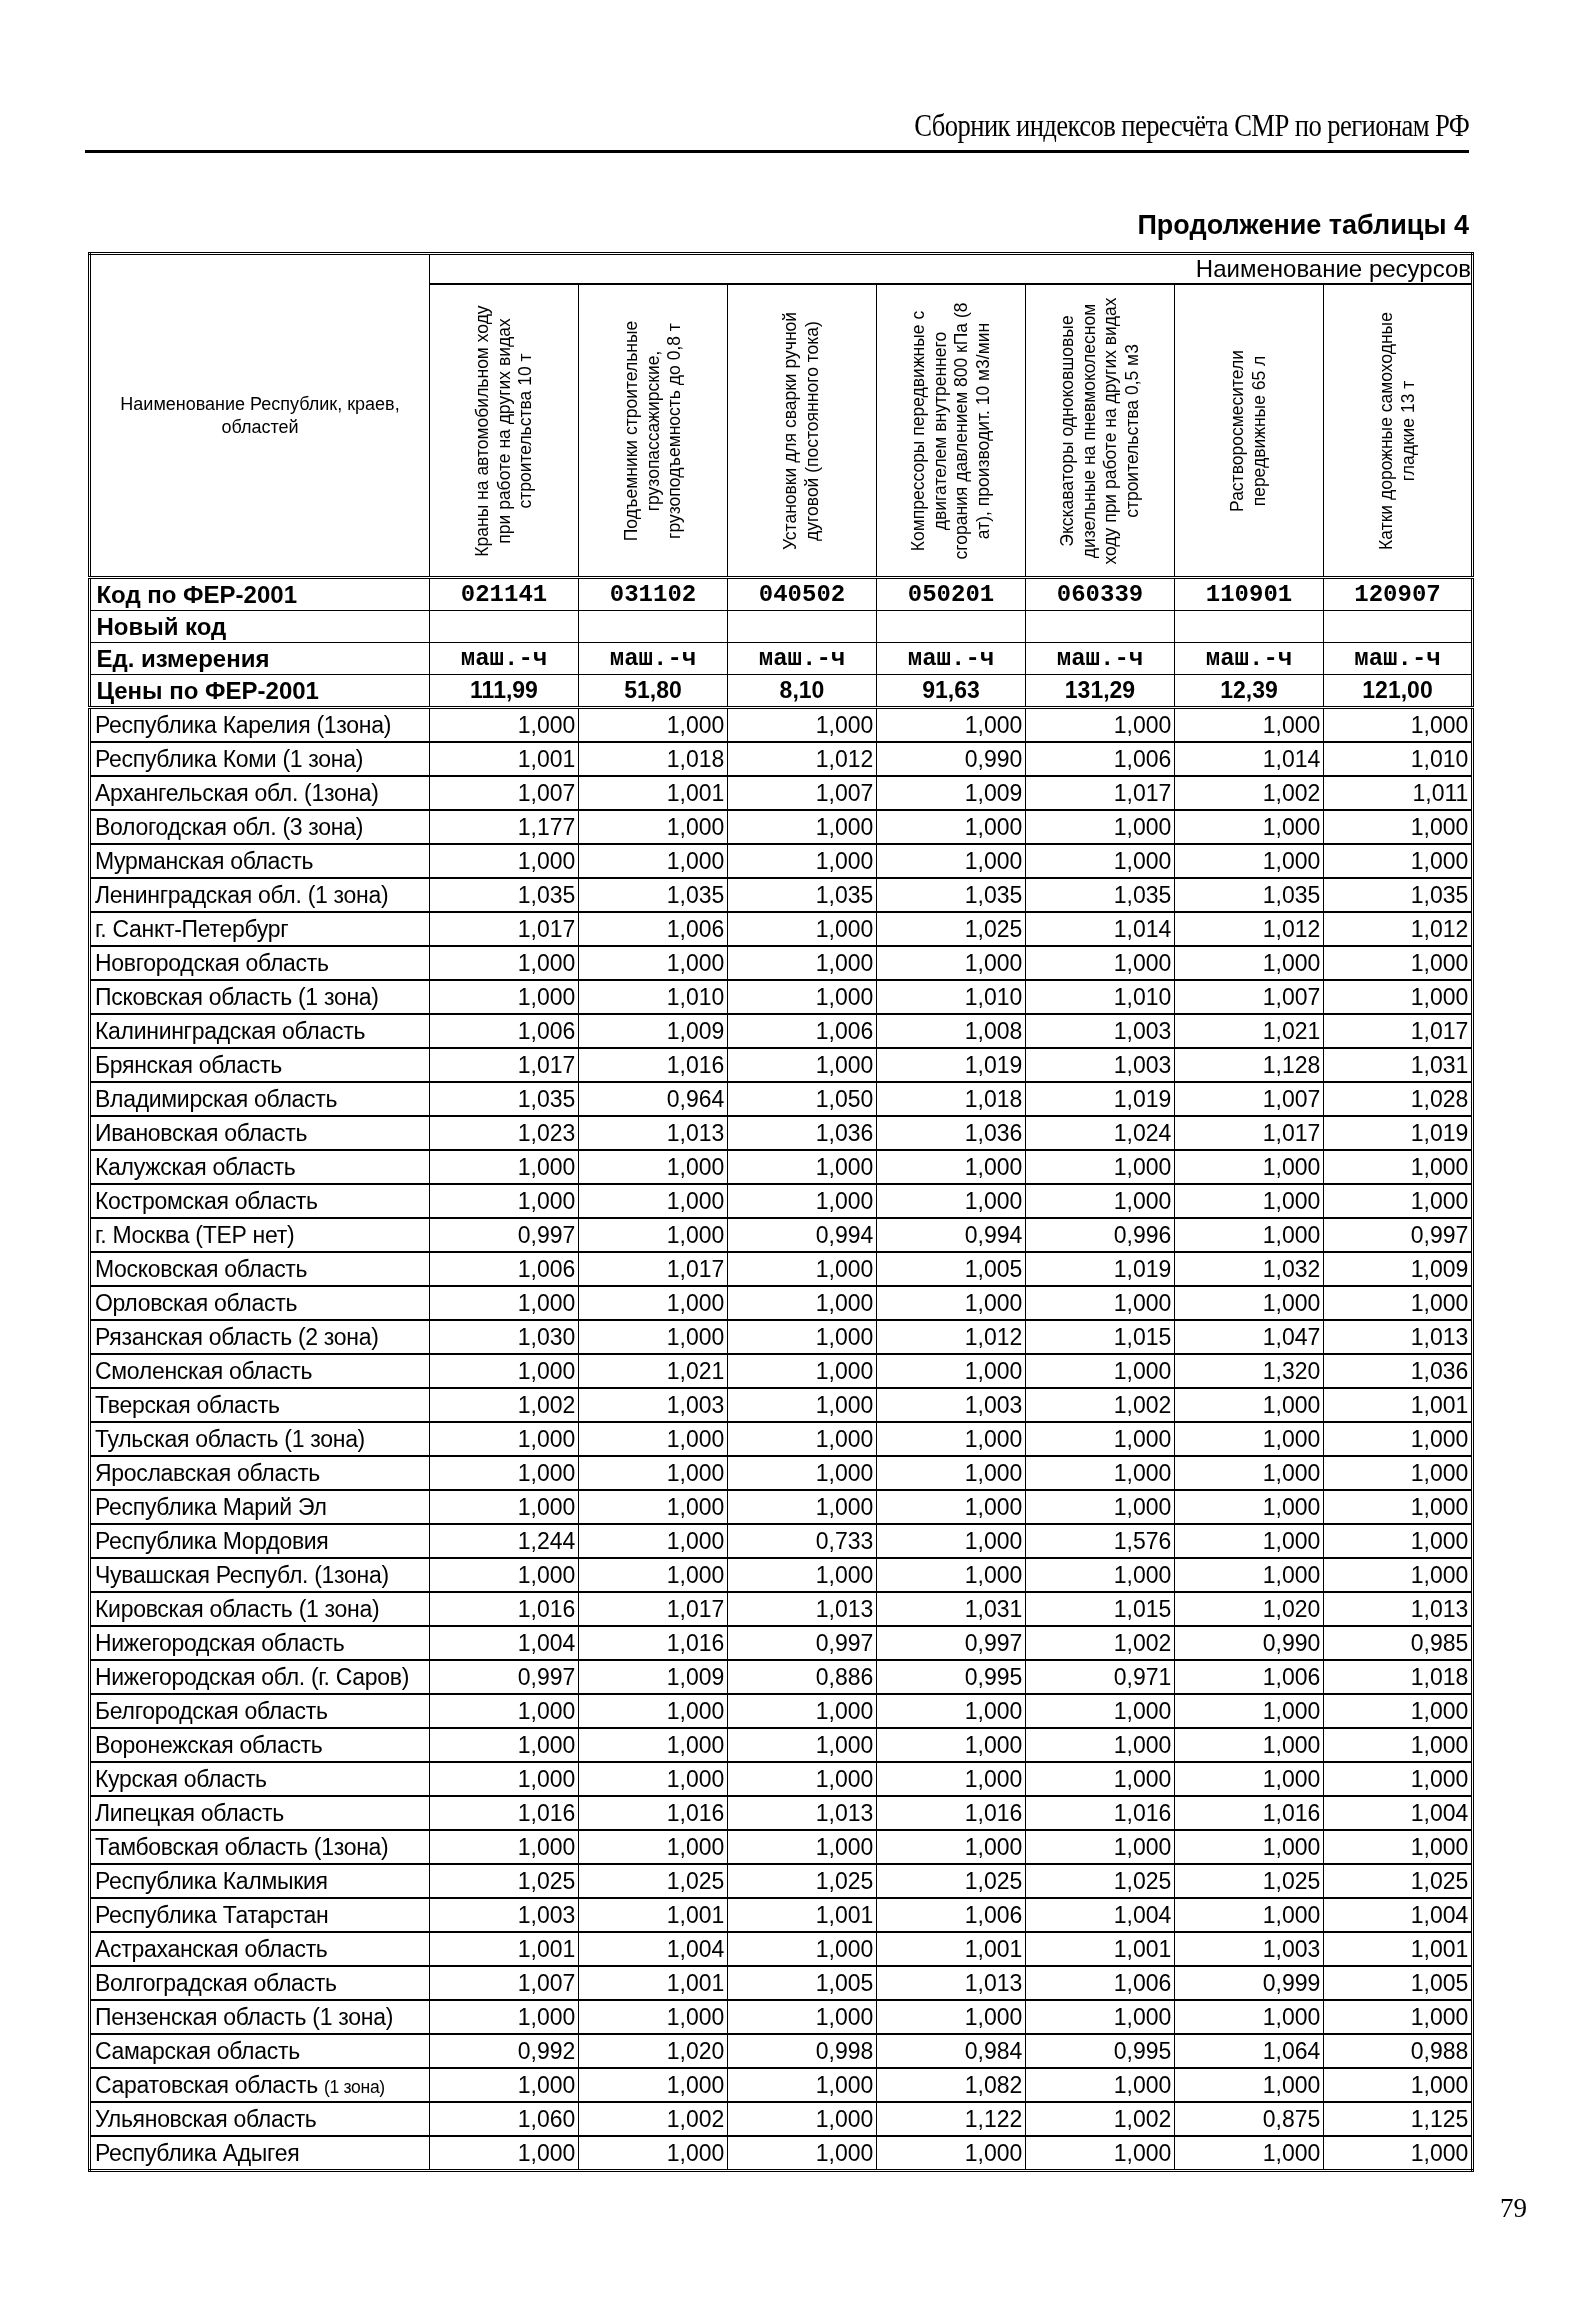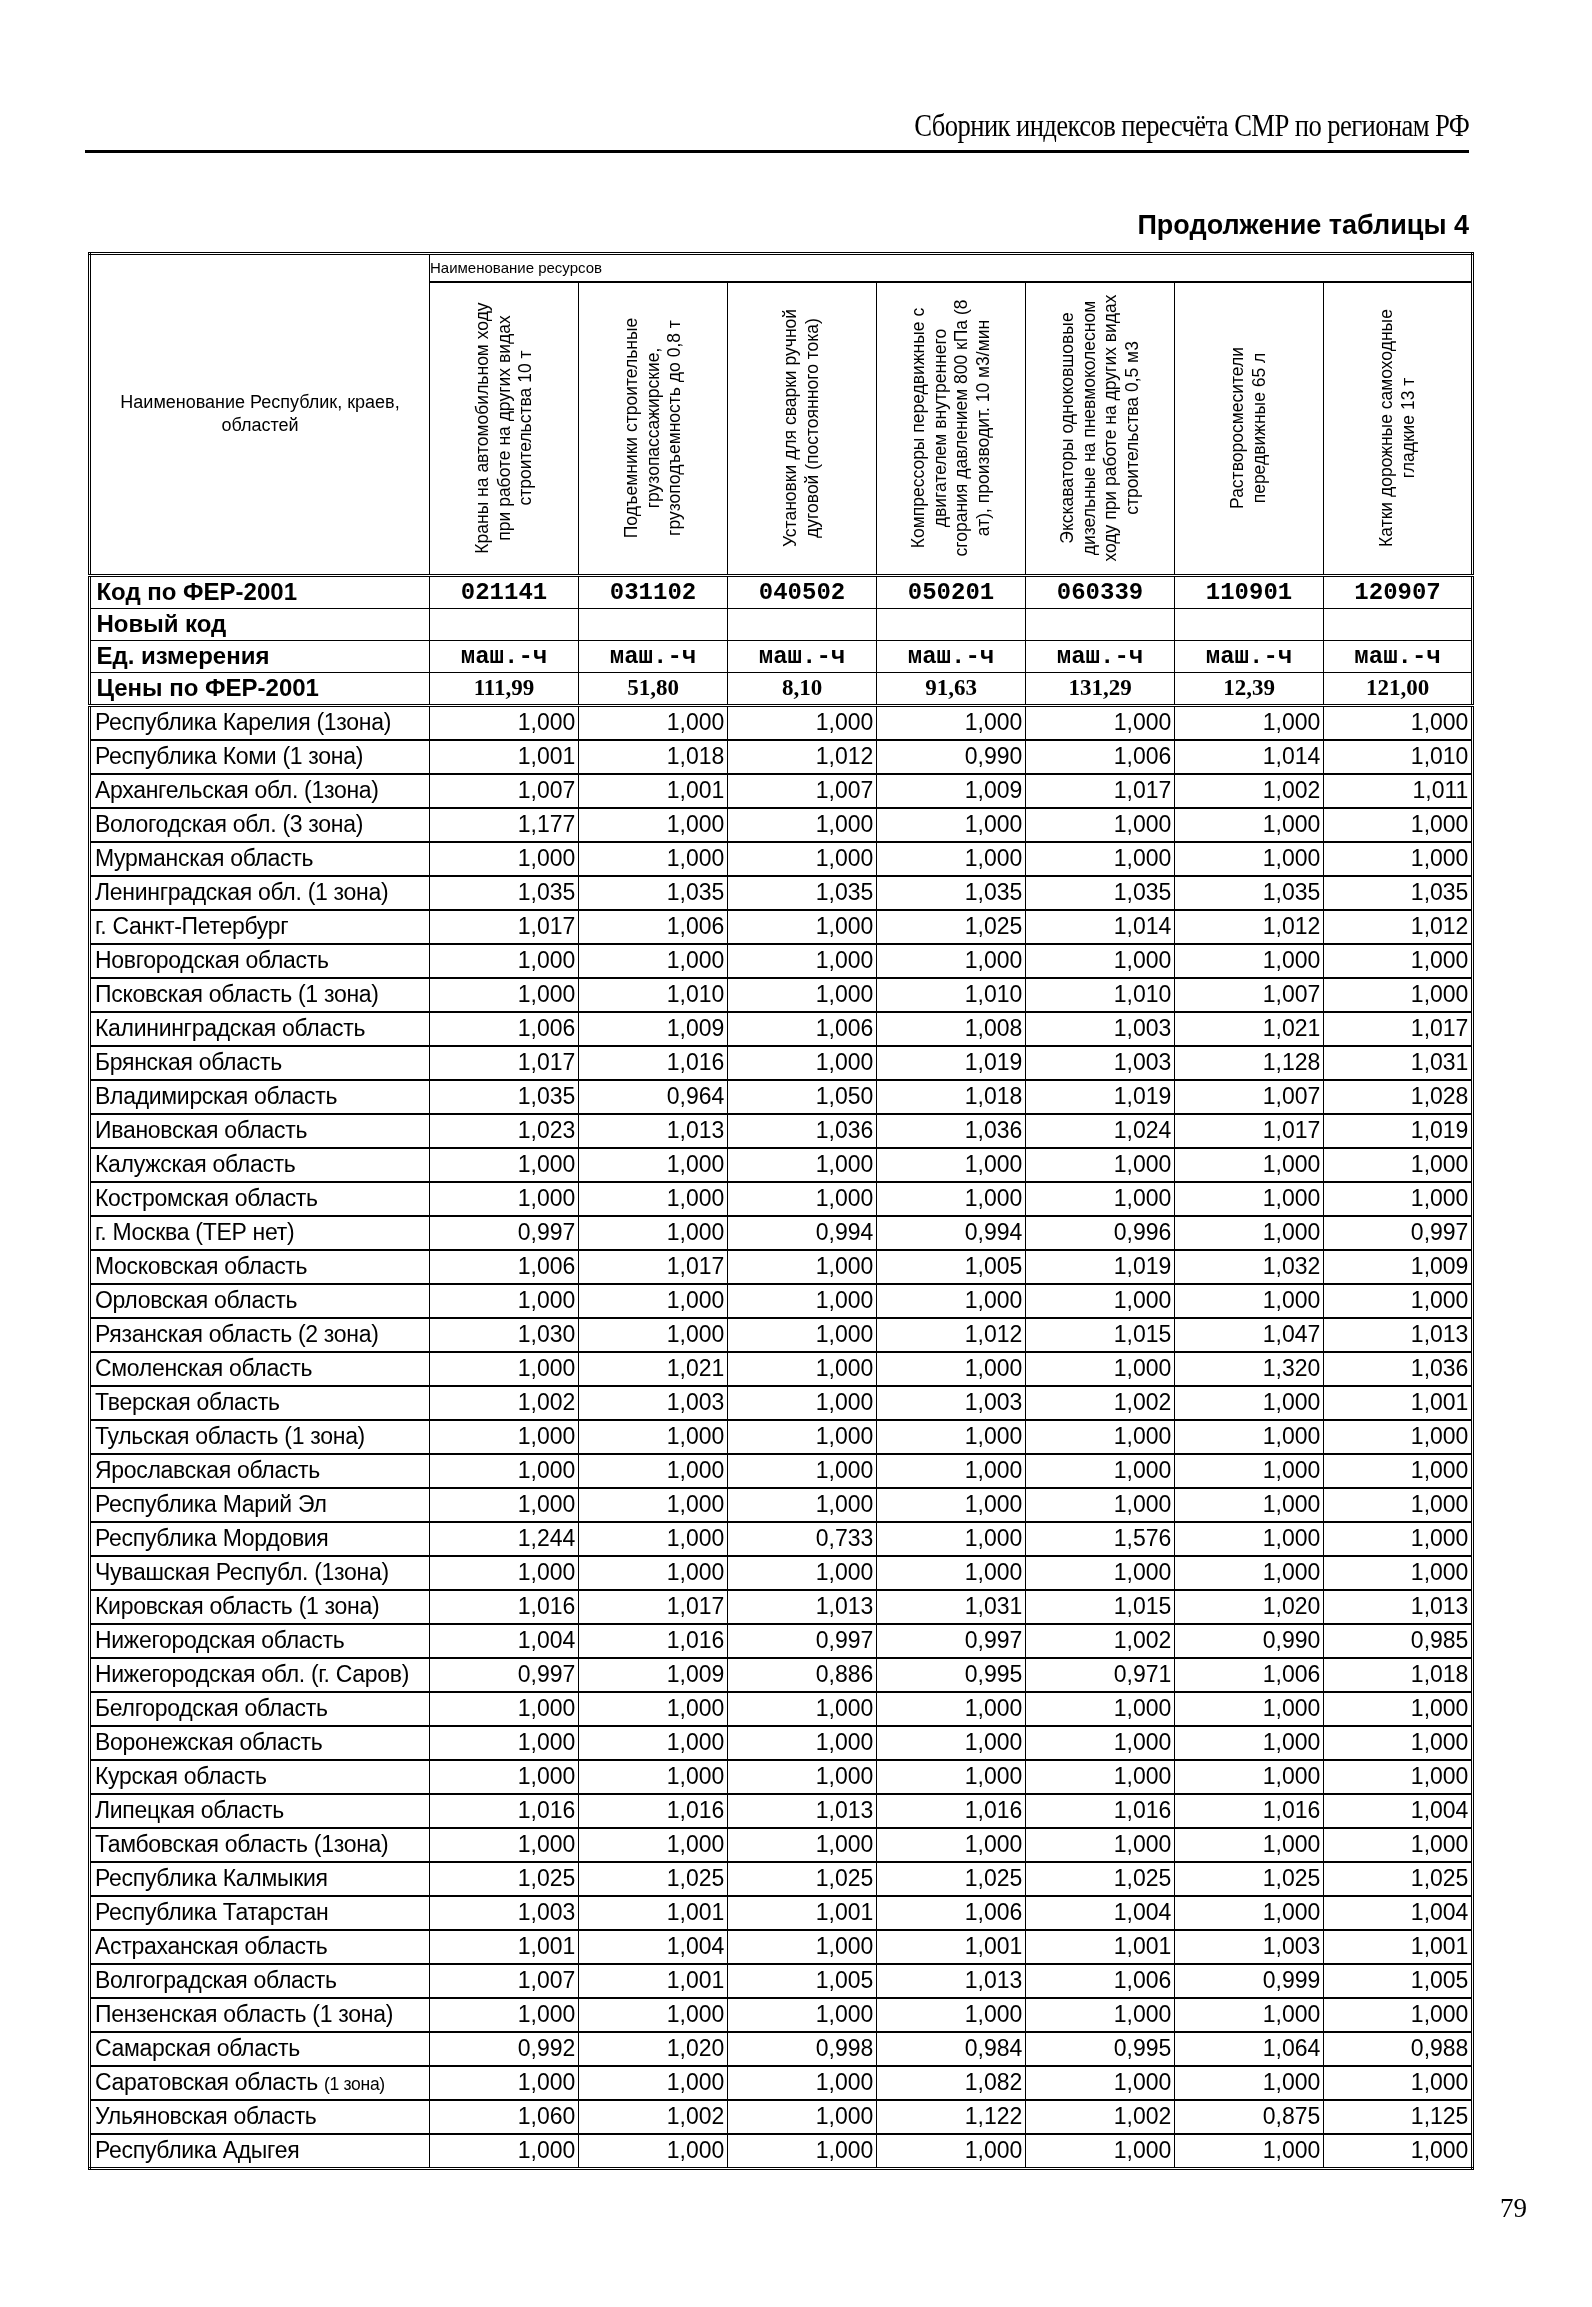--- a/index.html
+++ b/index.html
@@ -18,33 +18,33 @@
   table.main {
     position: absolute; left: 88px; top: 252px;
     border-collapse: collapse; table-layout: fixed;
     width: 1382px;
     border: 3.4px double #000;
     font-family: "Liberation Sans", sans-serif;
   }
   table.main col.c-name { width: 340px; }
   table.main col.c-val { width: 149px; }
   table.main td, table.main th { border: 1.3px solid #000; padding: 0; }
-  .res-group { height: 25.6px; font-size: 15px; font-weight: normal; text-align: left; border-bottom: 2.7px solid #000 !important; }
+  .res-group { height: 25.6px; font-size: 24px; font-weight: normal; text-align: right; border-bottom: 2.7px solid #000 !important; }
   .name-head { font-size: 18px; font-weight: normal; text-align: center; vertical-align: middle; line-height: 23px; padding: 0 27px !important; }
   .rot-cell { height: 291px; position: relative; }
   .rot-text {
     position: absolute; left: 50%; top: 50%;
     width: 270px; transform: translate(-50%, -50%) rotate(-90deg);
     text-align: center; font-size: 17.5px; line-height: 21.6px; font-weight: normal;
   }
   tr.meta td { height: 31px; font-size: 24px; font-weight: bold; }
   tr.meta td.label { padding-left: 5.4px !important; }
   tr.meta td.v { text-align: center; font-family: Liberation Mono, monospace; }
   tr.meta.first td { border-top: 3.4px double #000; }
-  tr.price td.v { font-family: Liberation Serif, serif; font-size: 23px; }
+  tr.price td.v { font-family: Liberation Sans, sans-serif; font-size: 23px; }
   tr.price td { border-bottom: 3.4px double #000; }
   tr.data td { height: 32px; font-size: 23px; border-bottom: 2.7px solid #000; }
   tr.data td.label { padding-left: 4px !important; white-space: nowrap; overflow: hidden; letter-spacing: -0.3px; margin-left: 12px; }
   tr.data td.v { text-align: right; padding-right: 2.7px !important; }
   .small { font-size: 17.5px; }
   .page-num {
     position: absolute; left: 1500px; top: 2193px;
     font-family: "Liberation Serif", serif; font-size: 27px;
   }
 </style>

